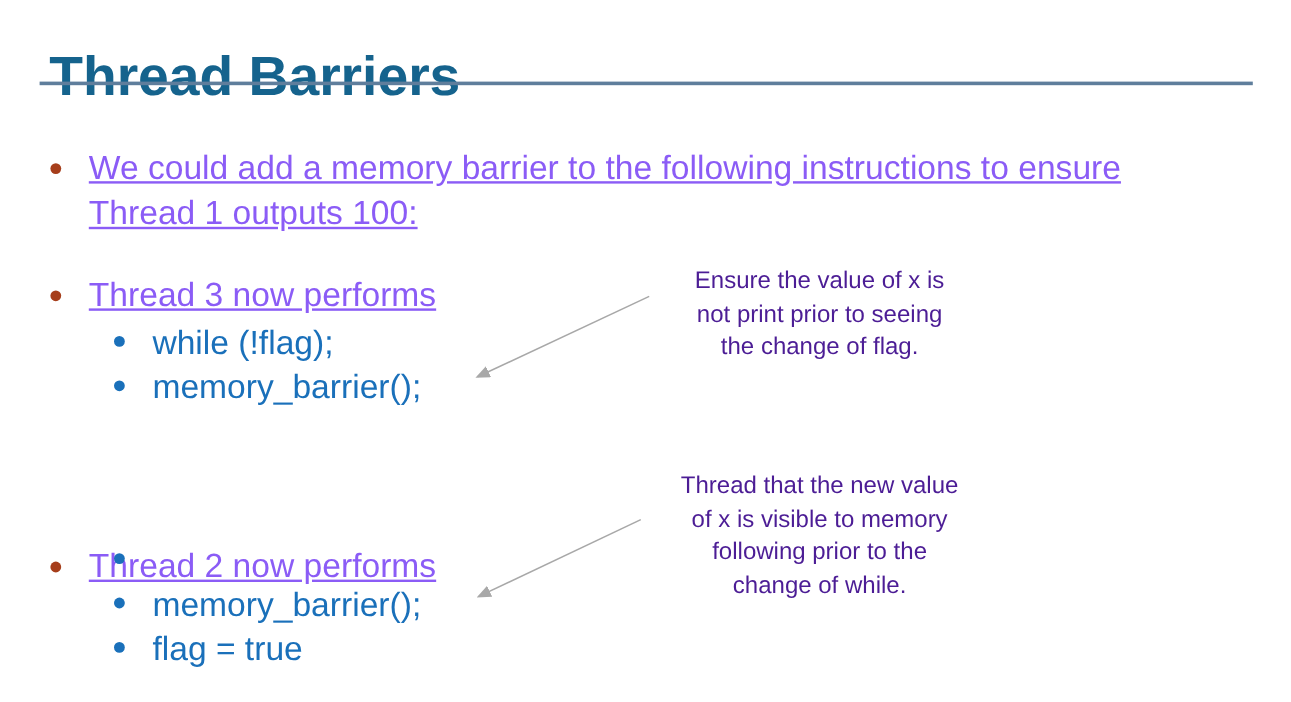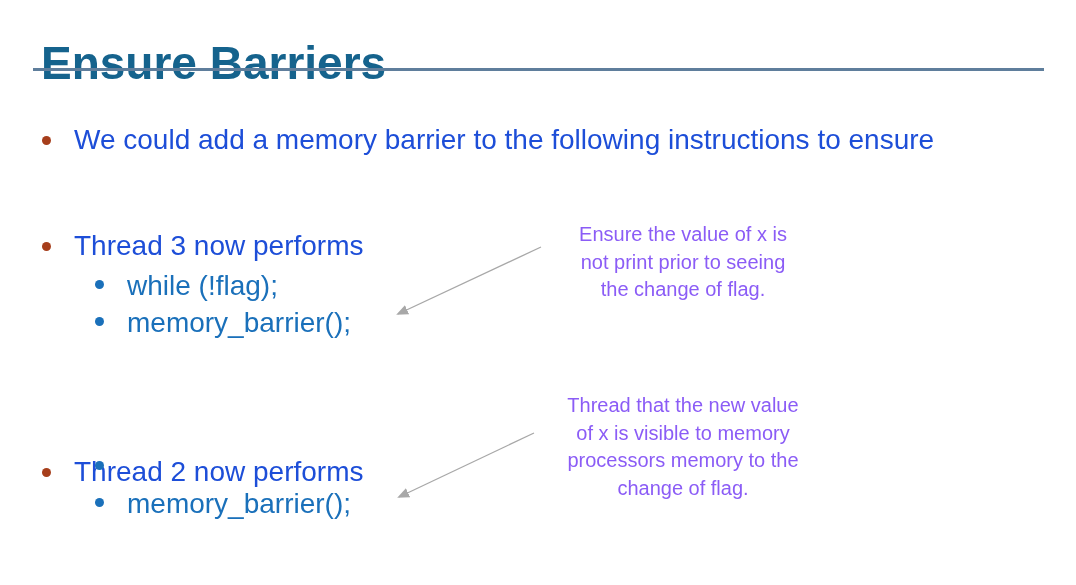--- a/index.html
+++ b/index.html
@@ -13,51 +13,52 @@
     white-space:nowrap;
   }
   .rule{
     position:absolute;left:33px;top:68px;width:1011px;height:3px;
     background:var(--rule_slate,#5f7e9c);
   }
   .row{position:absolute;display:flex;align-items:flex-start;}
   .dot{flex:none;width:9px;height:9px;border-radius:50%;margin-right:23px;}
   .dot-l1{background:var(--bullet_rust,#a63e1b);margin-top:15px;}
   .dot-l2{background:var(--code_blue,#1a70ba);margin-top:13px;}
-  .body-text{font-size:28px;line-height:38px;color:#1d4ed8;}
+  .body-text{font-size:28px;line-height:38px;color:#8b5cf6;text-decoration:underline;}
   .intro{left:42px;top:121px;width:1002px;}
   .heading{white-space:nowrap;}
   .codelist{position:absolute;left:95px;text-align:center;}
   .coderow{display:flex;align-items:flex-start;height:37px;}
   .code{
     font-size:28px;line-height:37px;color:var(--code_blue,#1a70ba);
     white-space:nowrap;
   }
   .annotation{
     position:absolute;text-align:center;
-    font-size:20px;line-height:27.5px;color:#8b5cf6;
+    font-size:20px;line-height:27.5px;color:#4c1d95;
   }
   .annotation-1{left:551px;top:221px;width:264px;}
   .annotation-2{left:549px;top:392px;width:268px;}
   .arrow-overlay{position:absolute;left:0;top:0;pointer-events:none;}
   .arrow-line{stroke:var(--arrow_gray,#a8a8a8);stroke-width:1.3;}
   .arrow-head{fill:var(--arrow_gray,#a8a8a8);}
 </style>
 </head>
 <body>
 
 <div class="slide">
 
-  <h1 class="title">Ensure Barriers</h1>
+  <h1 class="title">Thread Barriers</h1>
   <div class="rule"></div>
 
   <div class="row intro">
     <span class="dot dot-l1"></span>
     <div class="body-text">
       <div>We could add a memory barrier to the following instructions to ensure</div>
+      <div>Thread 1 outputs 100:</div>
     </div>
   </div>
 
   <div class="row" style="left:42px;top:227px;">
     <span class="dot dot-l1"></span>
     <div class="body-text heading">Thread 3 now performs</div>
   </div>
   <div class="codelist" style="top:267px;">
     <div class="coderow">
       <span class="dot dot-l2"></span>
@@ -74,32 +75,36 @@
     <div class="body-text heading">Thread 2 now performs</div>
   </div>
   <div class="codelist" style="top:448px;">
     <div class="coderow">
       <span class="dot dot-l2"></span>
     </div>
     <div class="coderow">
       <span class="dot dot-l2"></span>
       <span class="code">memory_barrier();</span>
     </div>
+    <div class="coderow">
+      <span class="dot dot-l2"></span>
+      <span class="code">flag = true</span>
+    </div>
   </div>
 
   <div class="annotation annotation-1">
     <div>Ensure the value of x is</div>
     <div>not print prior to seeing</div>
     <div>the change of flag.</div>
   </div>
   <div class="annotation annotation-2">
     <div>Thread that the new value</div>
     <div>of x is visible to memory</div>
-    <div>processors memory to the</div>
-    <div>change of flag.</div>
+    <div>following prior to the</div>
+    <div>change of while.</div>
   </div>
 
   <svg class="arrow-overlay" width="1076" height="585" viewBox="0 0 1076 585">
     <defs>
       <marker id="ah" markerWidth="12" markerHeight="10" refX="10" refY="5" orient="auto" markerUnits="userSpaceOnUse">
         <path class="arrow-head" d="M0,0 L12,5 L0,10 z"></path>
       </marker>
     </defs>
     <g>
       <line class="arrow-line" x1="541" y1="247" x2="398" y2="314" marker-end="url(#ah)"></line>

